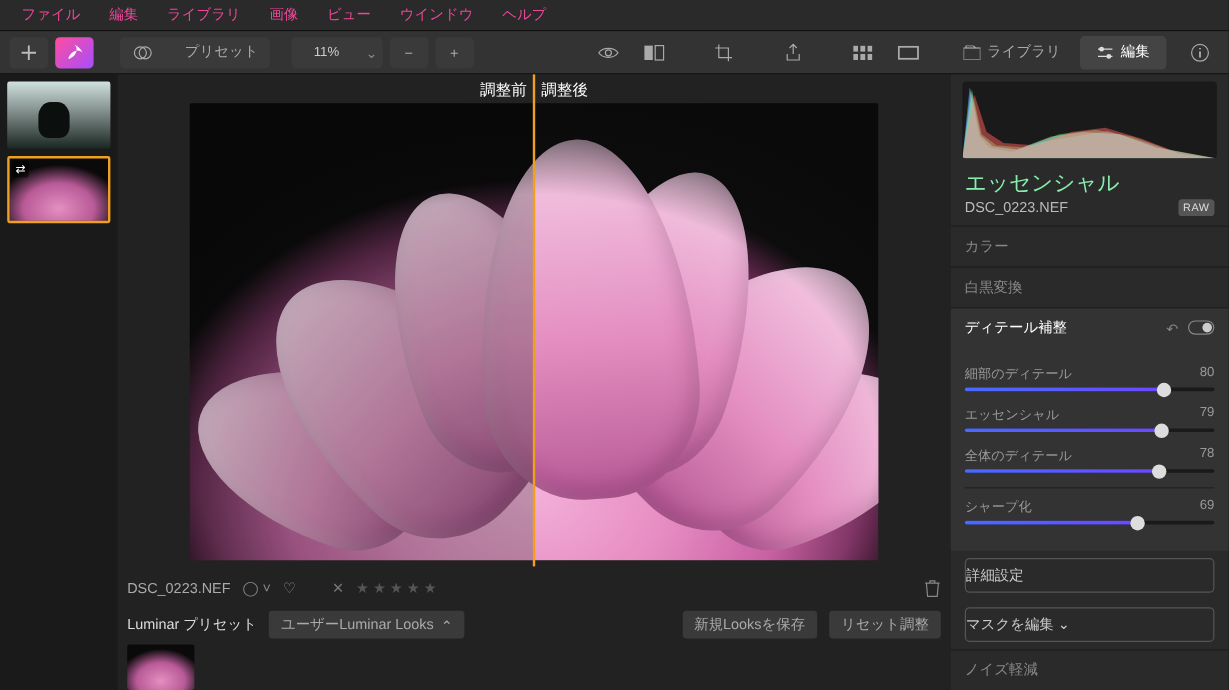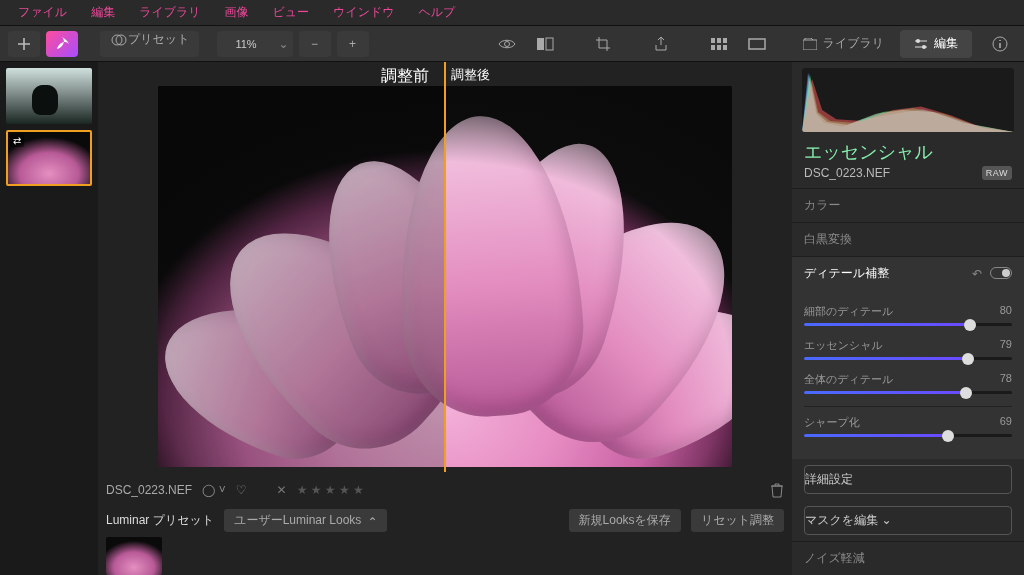--- a/index.html
+++ b/index.html
@@ -3,36 +3,36 @@
 <meta charset="utf-8">
 <style>
 * { margin: 0; padding: 0; box-sizing: border-box; font-family: -apple-system, "Segoe UI", sans-serif; }
 body { background: #1a1a1a; color: #ccc; width: 1024px; height: 575px; overflow: hidden; font-size: 12px; }
 .menubar { height: 26px; background: #2a2a2a; display: flex; align-items: center; padding: 0 8px; gap: 4px; border-bottom: 1px solid #111; }
 .menubar .item { padding: 4px 10px; color: #ec4899; cursor: pointer; font-size: 12px; }
 .toolbar { height: 36px; background: #333; display: flex; align-items: center; padding: 0 8px; gap: 6px; border-bottom: 1px solid #111; }
 .tb-btn { width: 32px; height: 26px; background: #3a3a3a; border-radius: 4px; display: flex; align-items: center; justify-content: center; cursor: pointer; color: #aaa; }
 .tb-btn.flat { background: transparent; }
 .rocket { background: linear-gradient(135deg,#ff4d9e,#a74dff); }
-.preset-btn { height: 26px; background: #3a3a3a; border-radius: 4px; display: flex; align-items: flex-start; padding: 0 10px; gap: 0; cursor: pointer; color: #aaa; }
+.preset-btn { height: 26px; background: #3a3a3a; border-radius: 4px; display: flex; align-items: center; padding: 0 10px; gap: 26px; cursor: pointer; color: #aaa; }
 .zoom { height: 26px; background: #3a3a3a; border-radius: 4px; display: flex; align-items: center; }
 .zoom-val { padding: 0 18px; color: #ccc; font-size: 11px; }
 .zoom .chev { width: 18px; text-align: center; color: #888; }
 .spacer { flex: 1; }
 .mode-tabs { display: flex; gap: 2px; margin-left: 10px;}
 .mode-tab { height: 28px; padding: 0 14px; display: flex; align-items: center; gap: 6px; color: #aaa; border-radius: 4px; cursor: pointer; }
 .mode-tab.active { background: #444; color: #fff; }
 .main { display: flex; height: calc(575px - 62px); }
 .thumbs { width: 98px; background: #1a1a1a; padding: 6px; display: flex; flex-direction: column; gap: 6px; }
 .thumb { width: 86px; height: 56px; border-radius: 2px; position: relative; overflow: hidden; cursor: pointer; }
 .thumb.sel { border: 2px solid #f0a020; }
 .thumb .swap { position: absolute; top: 2px; left: 2px; background: rgba(0,0,0,.5); color: #fff; font-size: 10px; padding: 1px 3px; border-radius: 2px; }
 .center { flex: 1; display: flex; flex-direction: column; background: #222; position: relative; }
 .labels { position: relative; height: 24px; color:#fff;}
-.labels .before { position:absolute; right: 50%; margin-right: 16px; top: 4px; font-size: 16px; }
+.labels .before { position:absolute; right: 50%; margin-right: 6px; top: 4px; font-size: 13px; }
 .labels .after  { position:absolute; left: 50%; margin-left: 6px; top: 4px; font-size: 13px; }
 .viewer { flex: 1; margin: 0 60px 8px 60px; position: relative; overflow: hidden; border-radius: 2px;}
 .flower { position: absolute; inset: 0; background: radial-gradient(ellipse 80% 95% at 50% 85%, #f2b0d8 0%, #e78cc3 25%, #c961a3 45%, #6b2a55 62%, #0d0d0d 72%); }
 .petal { position: absolute; background: linear-gradient(180deg, #f5cde6 0%, #e48fc1 55%, #b85a97 100%); border-radius: 50% 50% 45% 45% / 70% 70% 30% 30%; box-shadow: inset -2px -8px 20px rgba(90,20,70,.35), inset 4px 2px 14px rgba(255,255,255,.3);}
 .p1 { width: 180px; height: 300px; left: 42%; top: 8%; transform: rotate(-4deg);}
 .p2 { width: 150px; height: 260px; left: 55%; top: 14%; transform: rotate(18deg);}
 .p3 { width: 150px; height: 240px; left: 30%; top: 18%; transform: rotate(-22deg);}
 .p4 { width: 170px; height: 250px; left: 66%; top: 30%; transform: rotate(45deg);}
 .p5 { width: 170px; height: 250px; left: 16%; top: 32%; transform: rotate(-48deg);}
 .p6 { width: 140px; height: 200px; left: 78%; top: 50%; transform: rotate(72deg);}

